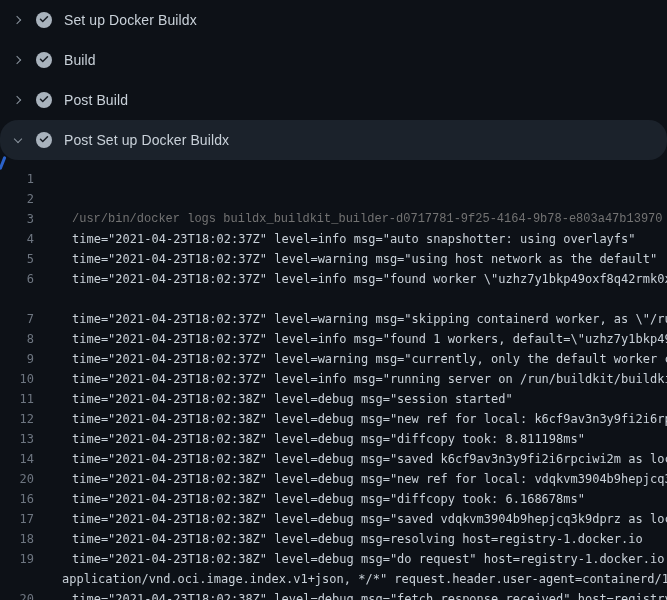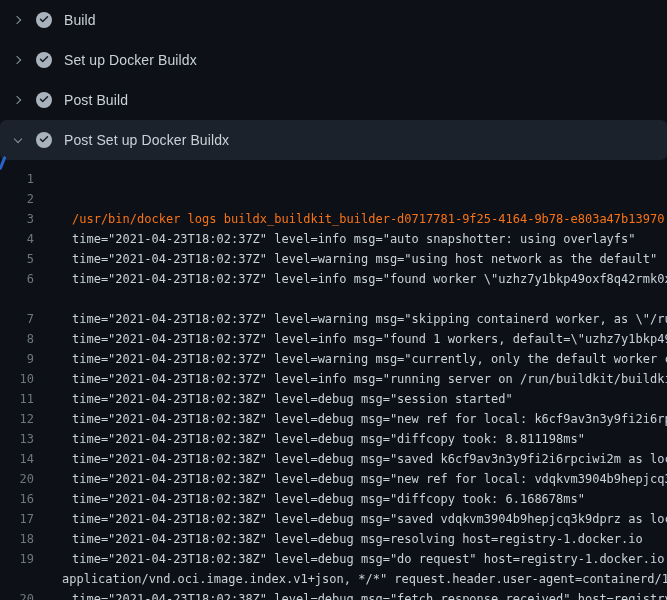--- a/index.html
+++ b/index.html
@@ -12,21 +12,21 @@
     font-family:"Liberation Sans", sans-serif;
   }
   
   .steps { width:667px; }
   .step {
     height:40px;
     display:flex; align-items:center;
     padding-left:10px;
     cursor:pointer;
   }
-  .step.expanded { background:#1b222b; border-radius:6px; }
+  .step.expanded { background:#1b222b; border-radius:18px; }
   .chev {
     width:16px; height:16px;
     display:flex; align-items:center; justify-content:center;
     margin-right:10px;
   }
   .arr {
     display:block; width:6px; height:6px;
     border:solid #8b949e; border-width:0 1.5px 1.5px 0;
   }
   .arr.right { transform:rotate(-45deg); margin-left:-2px; }
@@ -42,21 +42,21 @@
   }
   .log-row { display:flex; height:20px; white-space:pre; }
   .log-num {
     width:34px; min-width:34px;
     text-align:right;
     color:#6e7681;
     cursor:pointer;
   }
   .log-text { margin-left:28px; color:#c9d1d9; white-space:pre; }
   .log-text.ind { padding-left:10px; }
-  .log-text.cmd { color:#f97316; }
+  .log-text.cmd { color:#737373;font-family:Liberation Mono, monospace; }
   .group-toggle {
     color:#9ea7b0; font-size:9px;
     margin-right:6px;
     position:relative; top:-1px;
     cursor:pointer;
   }
   
   .blue-mark {
     position:absolute; left:1px; top:156px;
     width:3px; height:14px;
@@ -72,33 +72,33 @@
       <div class="step">
         <span class="chev">
           <i class="arr right"></i>
         </span>
         <span class="check-icon">
           <svg width="16" height="16" viewBox="0 0 16 16">
             <circle cx="8" cy="8" r="8" fill="#a9b3bd"></circle>
             <path fill="#161b22" d="M12.03 5.28a.75.75 0 0 0-1.06-1.06L6.75 8.44 5.03 6.72a.75.75 0 1 0-1.06 1.06l2.25 2.25c.3.3.77.3 1.06 0z"></path>
           </svg>
         </span>
-        <span class="step-label">Build</span>
+        <span class="step-label">Set up Docker Buildx</span>
       </div>
       <div class="step">
         <span class="chev">
           <i class="arr right"></i>
         </span>
         <span class="check-icon">
           <svg width="16" height="16" viewBox="0 0 16 16">
             <circle cx="8" cy="8" r="8" fill="#a9b3bd"></circle>
             <path fill="#161b22" d="M12.03 5.28a.75.75 0 0 0-1.06-1.06L6.75 8.44 5.03 6.72a.75.75 0 1 0-1.06 1.06l2.25 2.25c.3.3.77.3 1.06 0z"></path>
           </svg>
         </span>
-        <span class="step-label">Set up Docker Buildx</span>
+        <span class="step-label">Build</span>
       </div>
       <div class="step">
         <span class="chev">
           <i class="arr right"></i>
         </span>
         <span class="check-icon">
           <svg width="16" height="16" viewBox="0 0 16 16">
             <circle cx="8" cy="8" r="8" fill="#a9b3bd"></circle>
             <path fill="#161b22" d="M12.03 5.28a.75.75 0 0 0-1.06-1.06L6.75 8.44 5.03 6.72a.75.75 0 1 0-1.06 1.06l2.25 2.25c.3.3.77.3 1.06 0z"></path>
           </svg>

